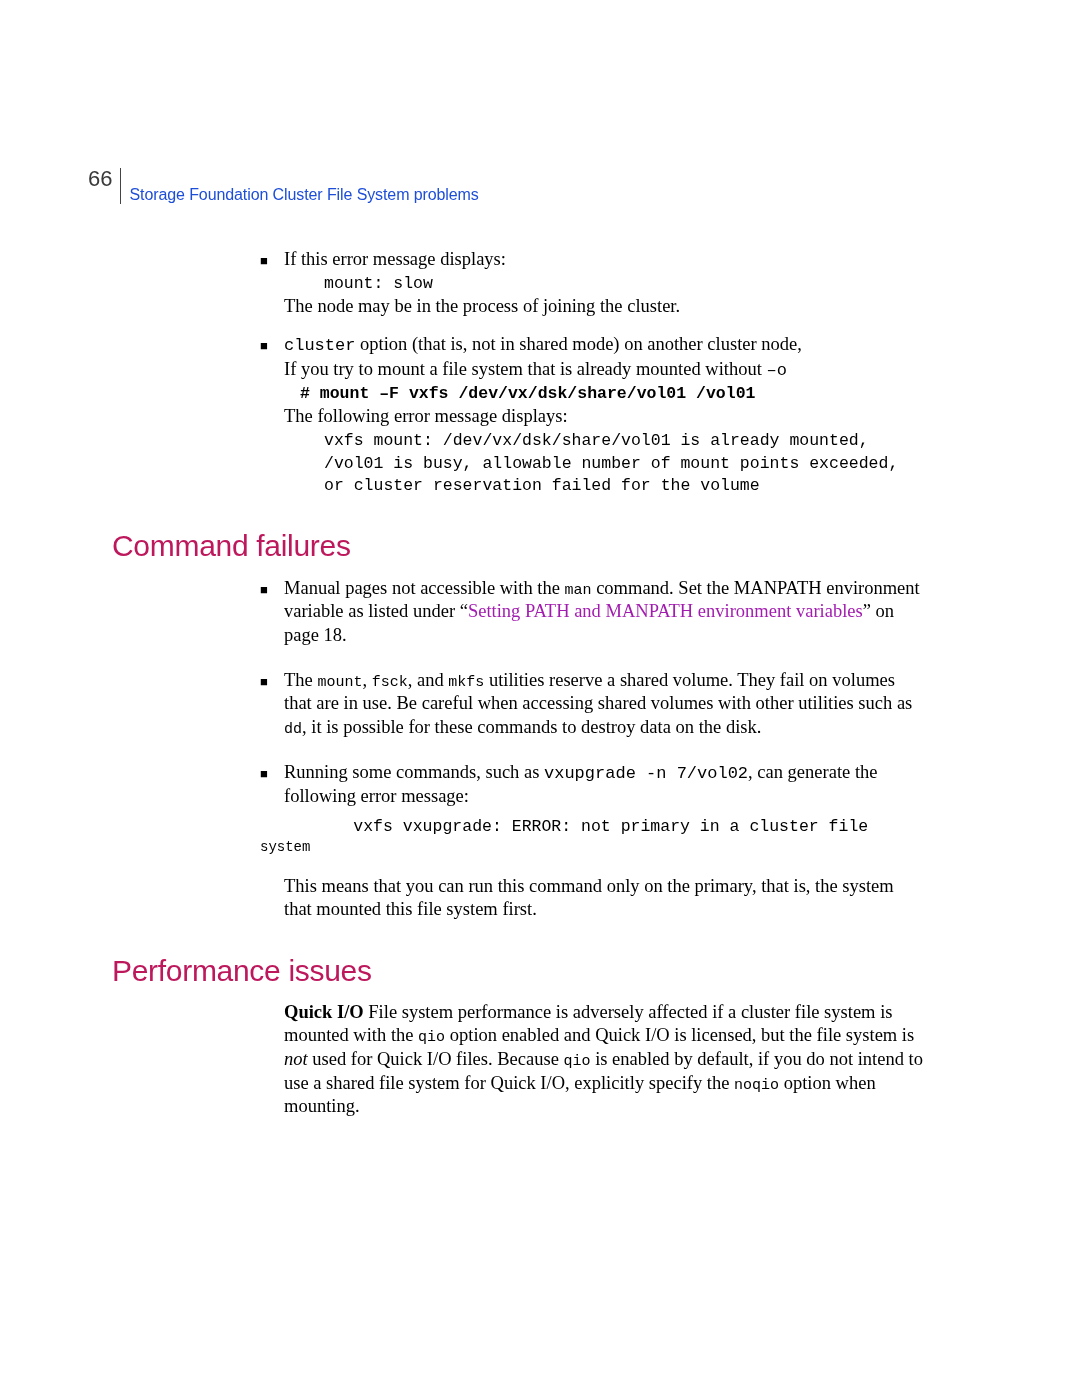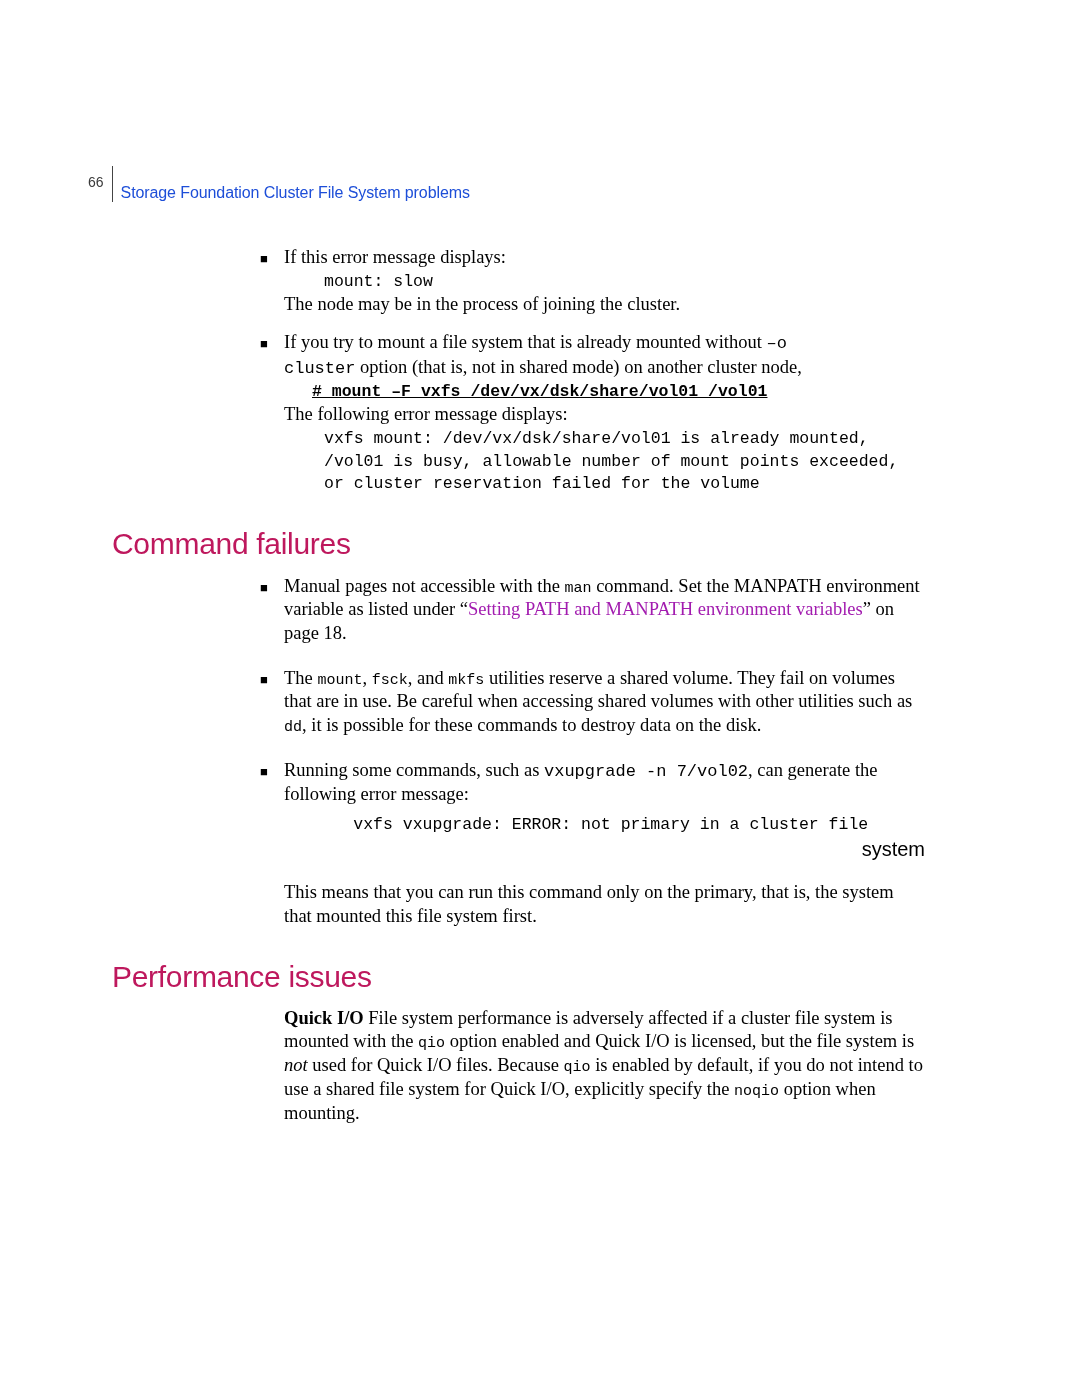--- a/index.html
+++ b/index.html
@@ -19,21 +19,21 @@
     box-sizing: border-box;
     padding-top: 166px;
   }
   .header-row {
     display: flex;
     align-items: flex-end;
     padding-left: 88px;
   }
   .page-num {
     font-family: "Helvetica Neue", Arial, sans-serif;
-    font-size: 14px;
+    font-size: 22px;
     color: #3a3a3a;
     margin-right: 8px;
     padding-bottom: 12px;
   }
   .divider {
     width: 1px;
     height: 36px;
     background: #444;
     margin-right: 8px;
   }
@@ -76,24 +76,23 @@
     font-family: Liberation Mono, monospace;
     font-size: 16.5px;
     margin-left: 40px;
     line-height: 1.35;
     white-space: pre;
   }
   .code-line-bold {
     font-family: "Courier New", Courier, monospace;
     font-size: 16.5px;
     font-weight: bold;
-    margin-left: 28px;
-    line-height: 1.35;
-    white-space: pre;
-    text-decoration: underline;
+    margin-left: 16px;
+    line-height: 1.35;
+    white-space: pre;
   }
   .code-block {
     font-family: "Courier New", Courier, monospace;
     font-size: 16.5px;
     margin-left: 40px;
     line-height: 1.35;
     white-space: pre;
   }
   .h2 {
     font-family: "Helvetica Neue", Arial, sans-serif;
@@ -107,25 +106,24 @@
   }
   .link {
     color: #a21caf;
   }
   .spacer-sm { height: 6px; }
   .spacer-md { height: 14px; }
   .bullet-body p { margin: 0 0 2px 0; }
   .ital { font-style: italic; }
   .bold { font-weight: bold; }
   .code-system {
-    font-family: Liberation Sans, sans-serif;
-    font-size: 20px;
-    line-height: 1.35;
-    white-space: pre;
-    text-align: right;
+    font-family: Liberation Mono, monospace;
+    font-size: 14px;
+    line-height: 1.35;
+    white-space: pre;
   }
   .indent-para {
     margin-left: 24px;
   }
   .perf-block {
     margin-top: 10px;
   }
 </style>
 </head>
 <body>
@@ -148,24 +146,24 @@
         <p>The node may be in the process of joining the cluster.</p>
       </div>
     </div>
 
     <div class="spacer-sm"></div>
 
     <div class="bullet-item">
       <div class="bullet-mark">■</div>
       <div class="bullet-body">
         <p>
+          <span class="mono">cluster</span><span> option (that is, not in shared mode) on another cluster node,</span>
+        </p>
+        <p>
           <span>If you try to mount a file system that is already mounted without </span><span class="mono">–o</span>
-        </p>
-        <p>
-          <span class="mono">cluster</span><span> option (that is, not in shared mode) on another cluster node,</span>
         </p>
         <div class="code-line-bold"># mount –F vxfs /dev/vx/dsk/share/vol01 /vol01</div>
         <p>The following error message displays:</p>
         <div class="code-block">vxfs mount: /dev/vx/dsk/share/vol01 is already mounted,
 /vol01 is busy, allowable number of mount points exceeded,
 or cluster reservation failed for the volume</div>
       </div>
     </div>
 
     <div class="h2">Command failures</div>

